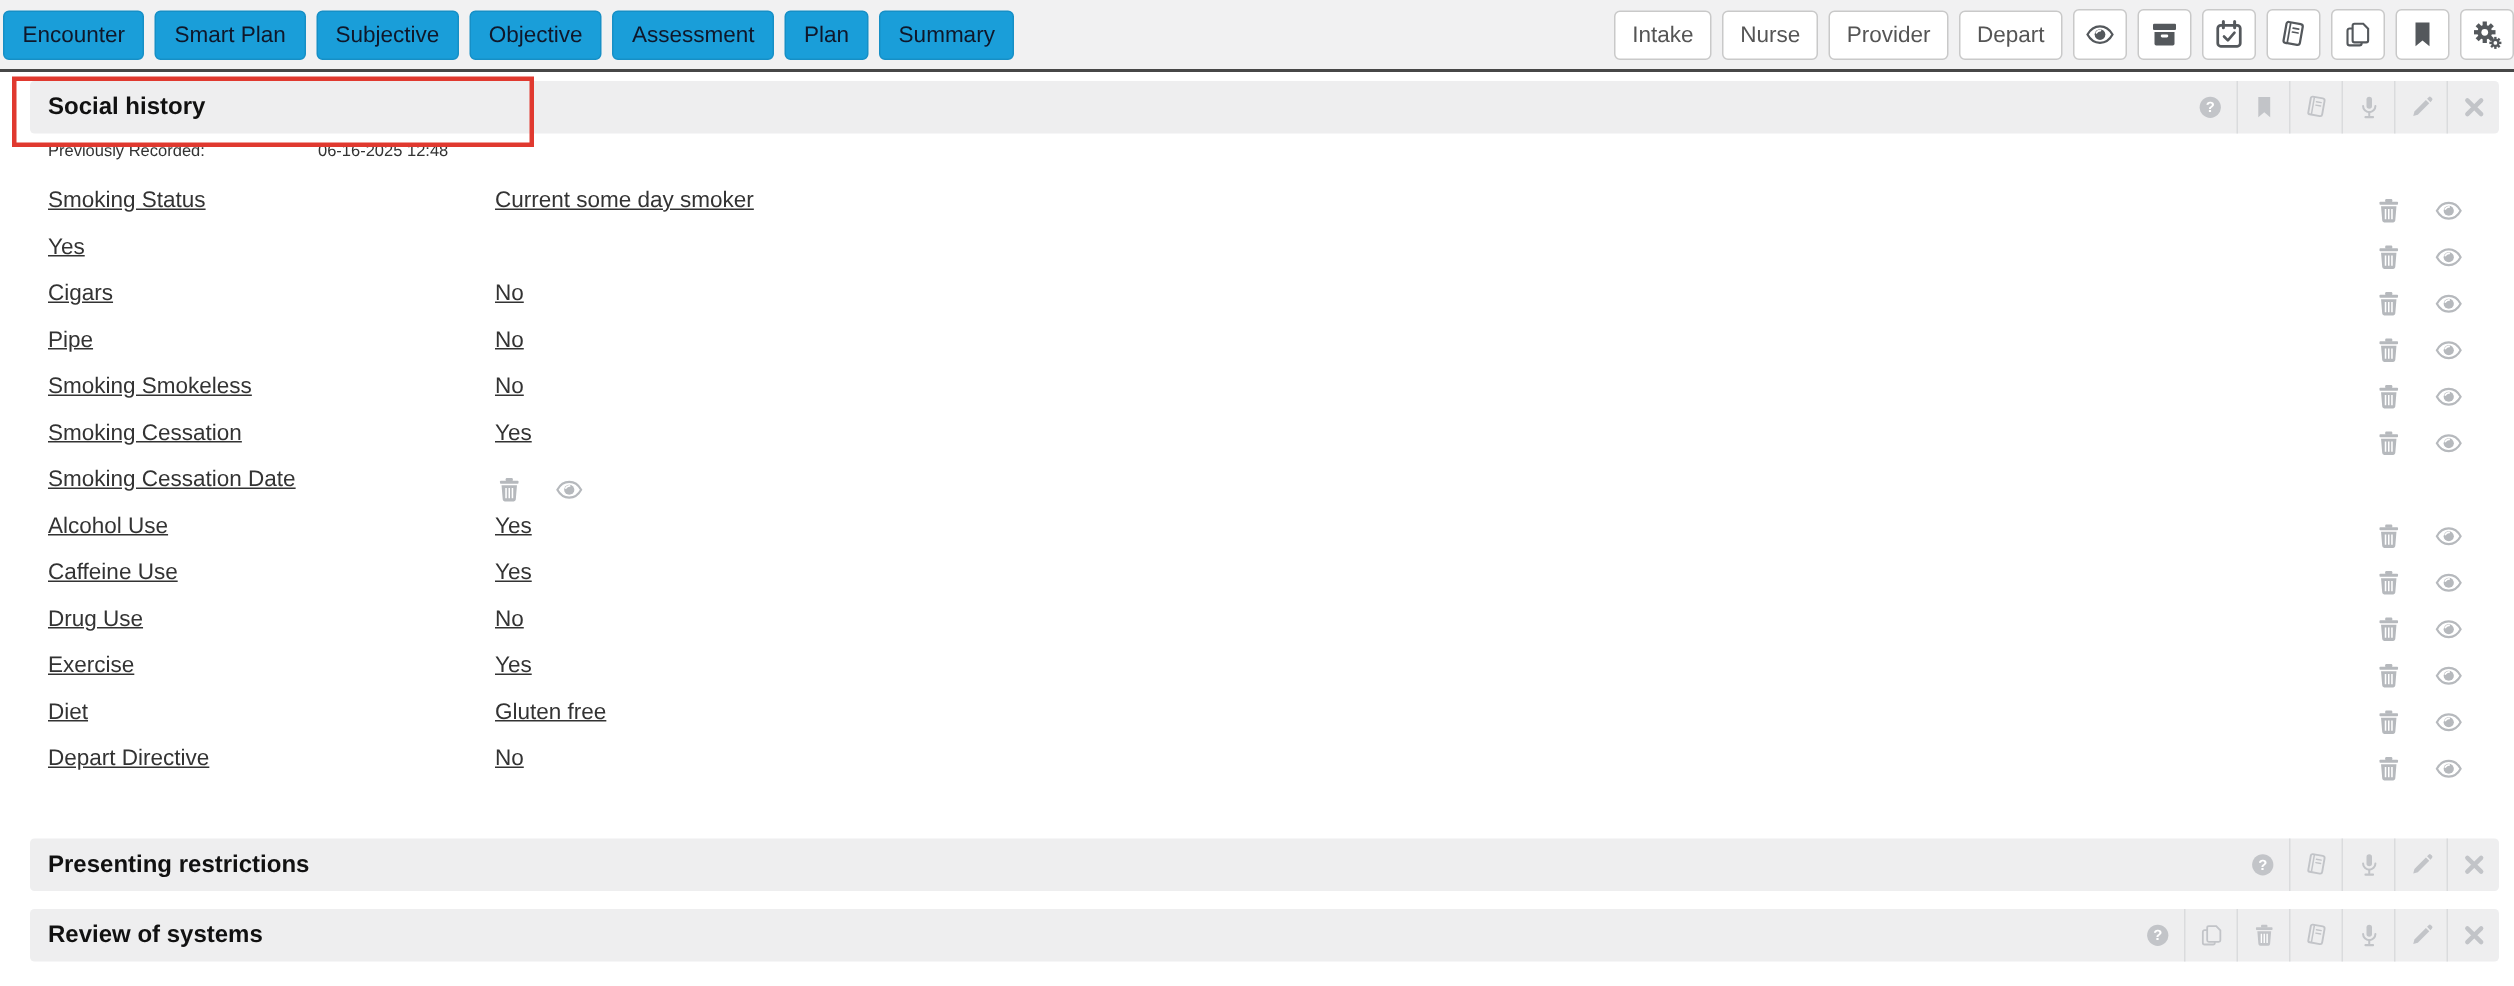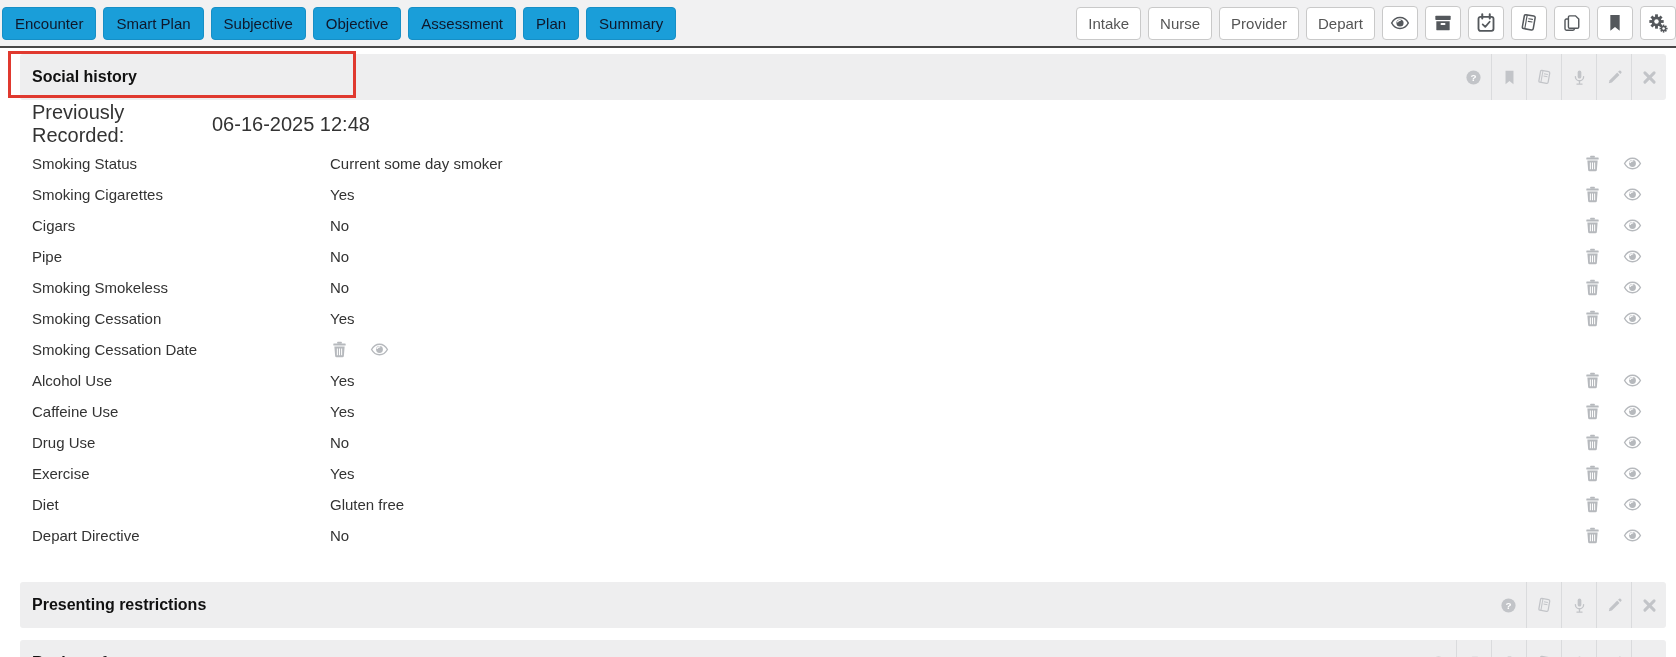--- a/index.html
+++ b/index.html
@@ -52,21 +52,21 @@
     border-radius:4px;
     width:36px; height:34px;
     display:flex; align-items:center; justify-content:center;
     color:#54585c;
     cursor:pointer;
     flex:0 0 auto;
   }
   
   .content { padding:6px 10px 0 20px; }
   .section-bar {
-    height:46px;
+    height:35px;
     background:#eeeeef;
     border-radius:3px;
     display:flex;
     align-items:stretch;
   }
   .section-title {
     font-weight:bold;
     font-size:16px;
     color:#111111;
     align-self:center;
@@ -76,33 +76,32 @@
   .section-icon-cell {
     width:35px;
     display:flex; align-items:center; justify-content:center;
     color:#c2c4c8;
     background:transparent;
     border:0; cursor:pointer;
   }
   .section-icon-cell + .section-icon-cell { border-left:1px solid #dadbdd; }
   
   .prev-row {
-    margin-top:12px;
     height:24px;
     display:flex; align-items:center;
     padding-left:12px;
-    font-size:20px; color:#333333;
+    font-size:11px; color:#333333;
   }
   .prev-label { width:180px; }
   .rows { margin-top:12px; }
   .data-row {
     height:31px;
-    display:flex; align-items:center;
+    display:flex; 
     padding-left:12px; padding-right:24px;
-    font-size:15px; color:#333333;
+    font-size:15px; color:#333333;text-decoration:underline;
   }
   .row-label { width:298px; flex:0 0 auto; }
   .row-value { flex:1 1 auto; }
   .row-actions { display:flex; gap:21px; align-items:center; color:#b6b9bd; }
   .row-action-btn { background:none; border:0; padding:0; color:inherit; cursor:pointer; display:flex; }
   .gap-lg { margin-top:31px; }
   .gap-md { margin-top:12px; }
   
   .ico { width:20px; height:20px; display:block; }
   .ico-sm { width:17px; height:17px; }
@@ -302,21 +301,20 @@
             </svg>
           </button>
           <button class="row-action-btn">
             <svg class="ico ico-row">
               <use href="#i-eye"></use>
             </svg>
           </button>
         </div>
       </div>
       <div class="data-row">
-        <span class="row-label">Smoking Cigarettes</span>
         <span class="row-value">Yes</span>
         <div class="row-actions">
           <button class="row-action-btn">
             <svg class="ico ico-row">
               <use href="#i-trash"></use>
             </svg>
           </button>
           <button class="row-action-btn">
             <svg class="ico ico-row">
               <use href="#i-eye"></use>

